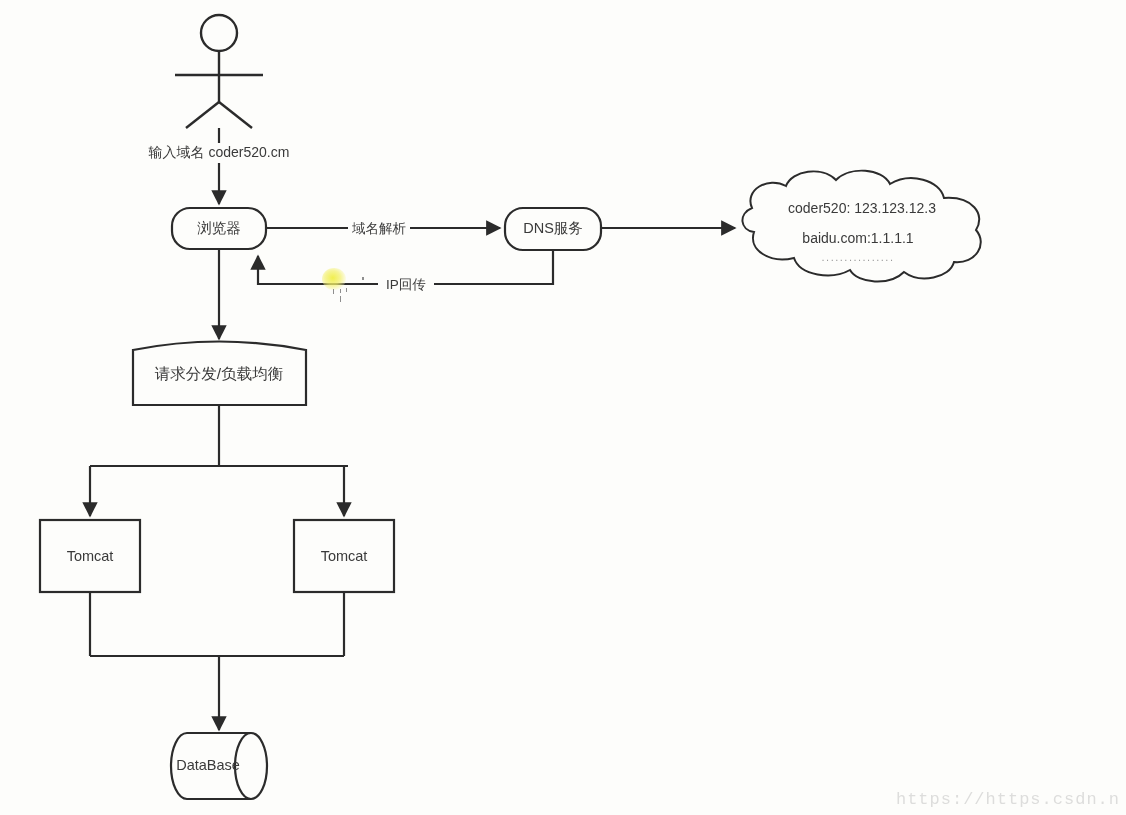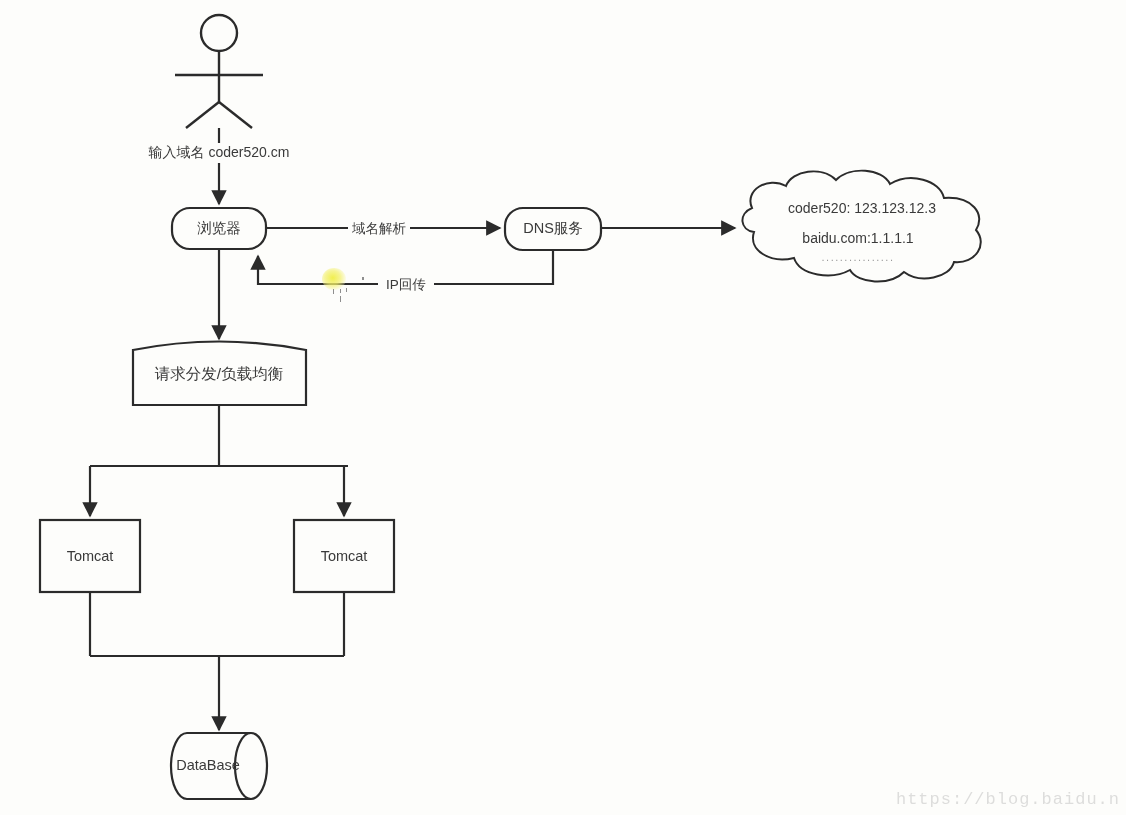--- a/index.html
+++ b/index.html
@@ -246,16 +246,16 @@
   </svg>
 
   <div class="highlight-blob"></div>
   <div class="tick-mark" style="left:333px; top:289px; width:1px; height:5px;"></div>
   <div class="tick-mark" style="left:340px; top:289px; width:1px; height:4px;"></div>
   <div class="tick-mark" style="left:346px; top:288px; width:1px; height:4px;"></div>
   <div class="tick-mark" style="left:340px; top:296px; width:1px; height:6px;"></div>
   <div class="tick-mark" style="left:362px; top:277px; width:2px; height:3px;"></div>
 
   <div class="watermark">
-    <span class="watermark-url">https://blog.baidu.n</span>
+    <span class="watermark-url">https://https.csdn.n</span>
   </div>
 
 </div>
 
 </body></html>

